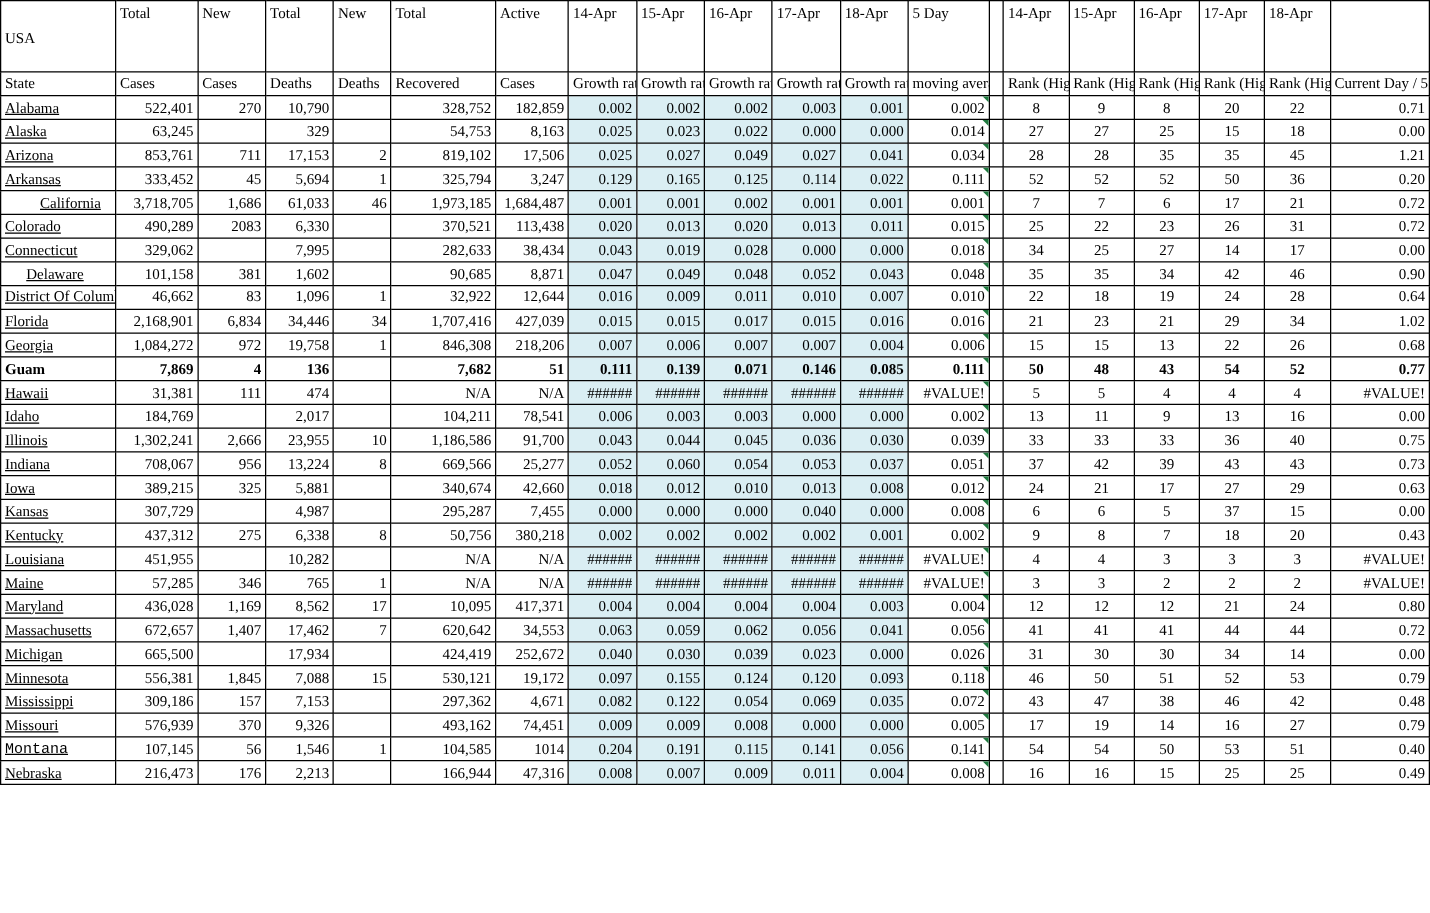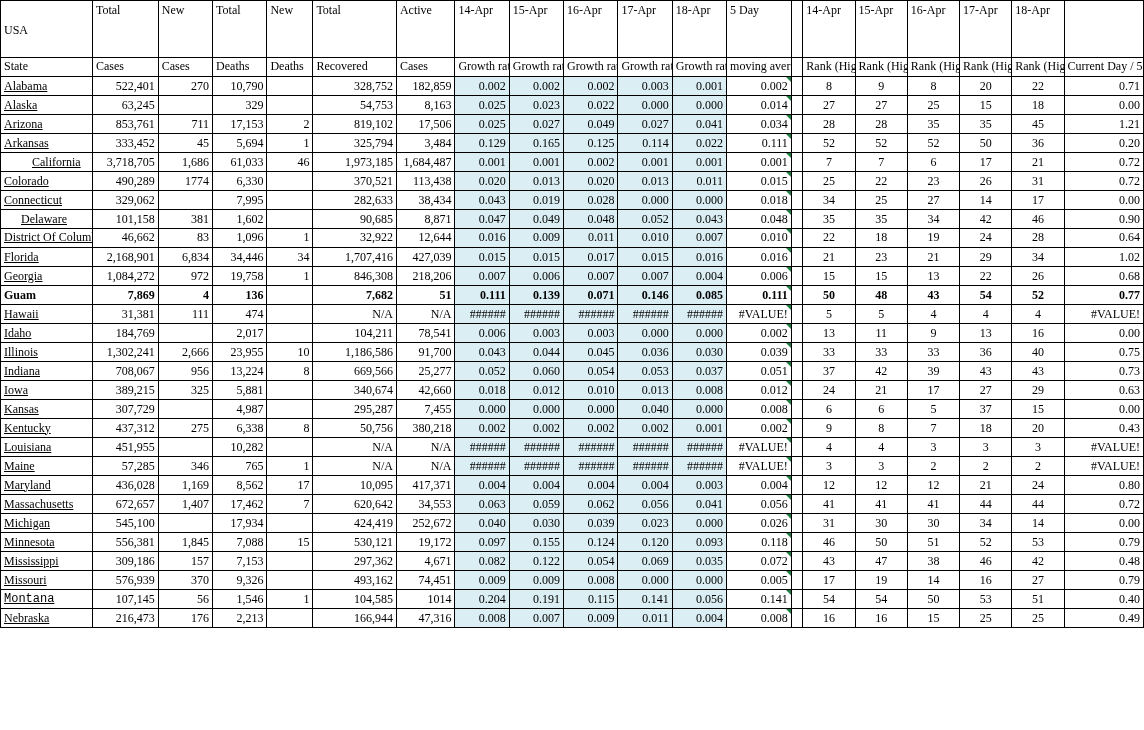--- a/index.html
+++ b/index.html
@@ -201,21 +201,21 @@
         <td class="numc">45</td>
         <td class="num">1.21</td>
       </tr>
       <tr>
         <td class="statecell" style="text-decoration: underline;">Arkansas</td>
         <td class="num">333,452</td>
         <td class="num">45</td>
         <td class="num">5,694</td>
         <td class="num">1</td>
         <td class="num">325,794</td>
-        <td class="num">3,484</td>
+        <td class="num">3,247</td>
         <td class="blue">0.129</td>
         <td class="blue">0.165</td>
         <td class="blue">0.125</td>
         <td class="blue">0.114</td>
         <td class="blue">0.022</td>
         <td class="num mavg">0.111</td>
         <td class="gap"></td>
         <td class="numc thickleft">52</td>
         <td class="numc">52</td>
         <td class="numc">52</td>
@@ -241,21 +241,21 @@
         <td class="numc thickleft">7</td>
         <td class="numc">7</td>
         <td class="numc">6</td>
         <td class="numc">17</td>
         <td class="numc">21</td>
         <td class="num">0.72</td>
       </tr>
       <tr>
         <td class="statecell" style="text-decoration: underline;">Colorado</td>
         <td class="num">490,289</td>
-        <td class="num">1774</td>
+        <td class="num">2083</td>
         <td class="num">6,330</td>
         <td class="num"></td>
         <td class="num">370,521</td>
         <td class="num">113,438</td>
         <td class="blue">0.020</td>
         <td class="blue">0.013</td>
         <td class="blue">0.020</td>
         <td class="blue">0.013</td>
         <td class="blue">0.011</td>
         <td class="num mavg">0.015</td>
@@ -636,21 +636,21 @@
         <td class="gap"></td>
         <td class="numc thickleft">41</td>
         <td class="numc">41</td>
         <td class="numc">41</td>
         <td class="numc">44</td>
         <td class="numc">44</td>
         <td class="num">0.72</td>
       </tr>
       <tr>
         <td class="statecell" style="text-decoration: underline;">Michigan</td>
-        <td class="num">545,100</td>
+        <td class="num">665,500</td>
         <td class="num"></td>
         <td class="num">17,934</td>
         <td class="num"></td>
         <td class="num">424,419</td>
         <td class="num">252,672</td>
         <td class="blue">0.040</td>
         <td class="blue">0.030</td>
         <td class="blue">0.039</td>
         <td class="blue">0.023</td>
         <td class="blue">0.000</td>

